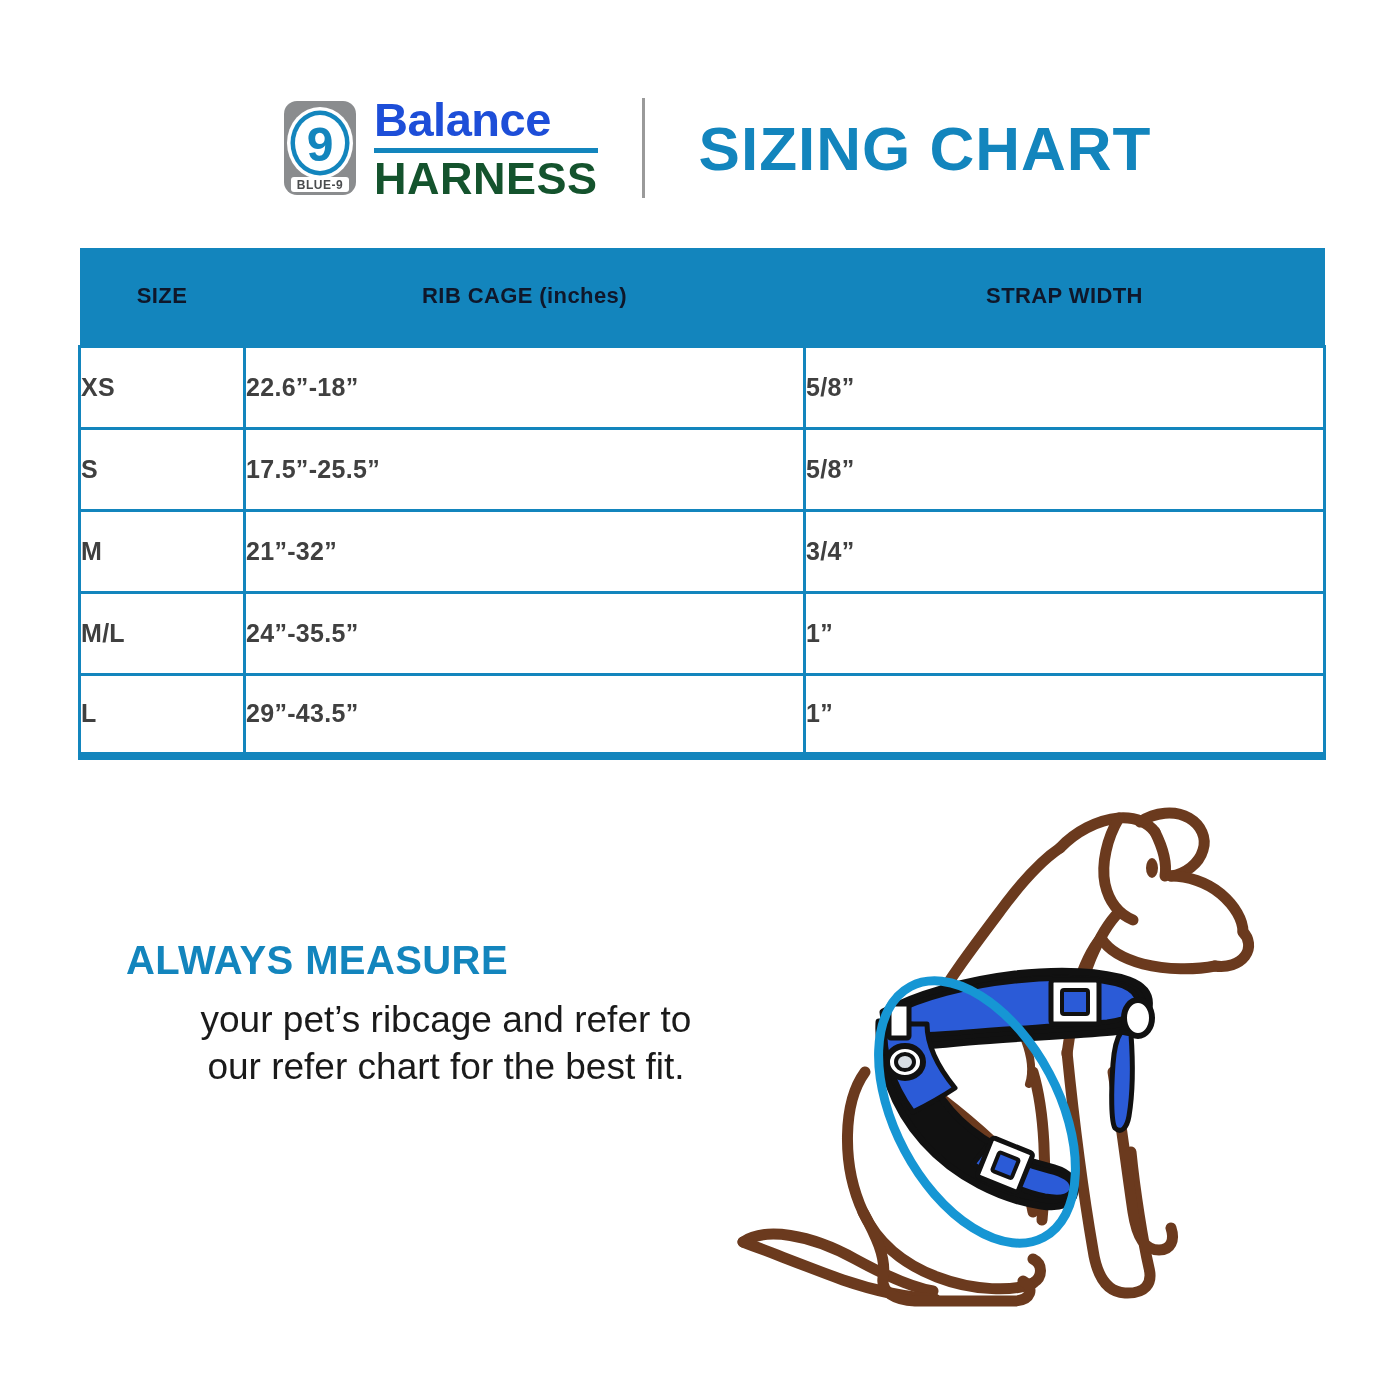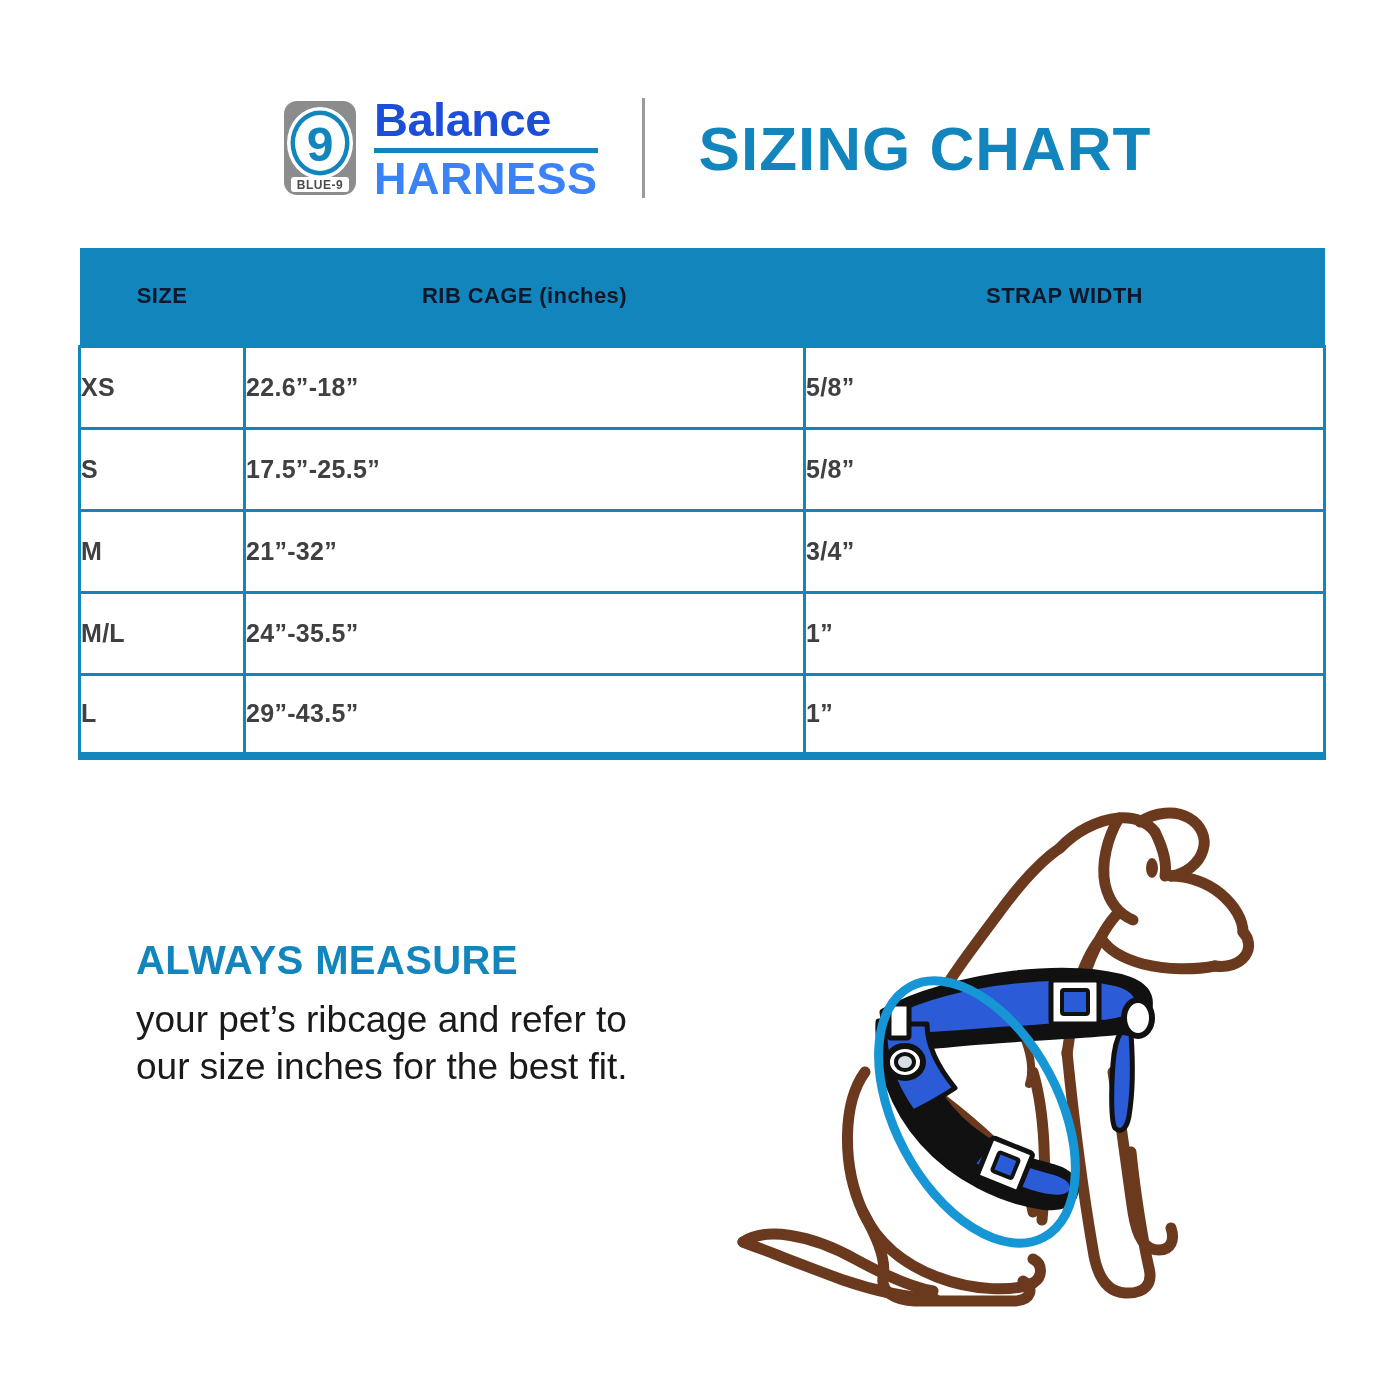--- a/index.html
+++ b/index.html
@@ -66,21 +66,21 @@
   .wordmark-rule {
     width: 100%;
     height: 5px;
     background: #1385BD;
     margin: 2px 0 3px 0;
   }
 
   .wordmark-harness {
     font-size: 45px;
     font-weight: bold;
-    color: #3b82f6;
+    color: #14532d;
     letter-spacing: 0.5px;
   }
 
   .header-divider {
     width: 3px;
     height: 100px;
     background: #9a9a9a;
     margin-left: 44px;
     margin-right: 54px;
   }
@@ -135,39 +135,40 @@
   table.size-table tbody td:last-child { border-right: 3px solid #1385BD; }
   table.size-table tbody tr:last-child td { border-bottom: 8px solid #1385BD; }
 
   .col-size  { width: 165px; }
   .col-rib   { width: 560px; }
   .col-strap { width: 520px; }
 
   
   .measure-block {
     position: absolute;
-    left: 136px;
+    left: 126px;
     top: 938px;
     width: 640px;
   }
 
   .measure-heading {
     font-size: 40px;
     font-weight: bold;
     color: #1385BD;
     letter-spacing: 0.4px;
     line-height: 1.1;
     margin-bottom: 14px;
   }
 
   .measure-body {
     font-size: 37px;
     font-weight: normal;
     color: #1a1a1a;
     line-height: 1.28;
+    text-align: center;
   }
 
   .measure-body span { display: block; }
 
   
   .dog-illustration {
     position: absolute;
     left: 715px;
     top: 772px;
     width: 570px;
@@ -252,21 +253,21 @@
           <td>1”</td>
         </tr>
       </tbody>
     </table>
   </div>
 
   <div class="measure-block">
     <div class="measure-heading">ALWAYS MEASURE</div>
     <div class="measure-body">
       <span>your pet’s ribcage and refer to</span>
-      <span>our size inches for the best fit.</span>
+      <span>our refer chart for the best fit.</span>
     </div>
   </div>
 
   <div class="dog-illustration">
     <svg viewBox="0 0 570 560" aria-hidden="true">
 
       <g fill="none" stroke="#6B3A1E" stroke-width="11" stroke-linecap="round" stroke-linejoin="round">
 
         <path d="M28 470 C 50 455, 95 462, 140 487 C 175 506, 200 516, 218 519"></path>
         <path d="M28 470 C 55 480, 90 494, 128 508 C 160 519, 195 526, 220 527"></path>

